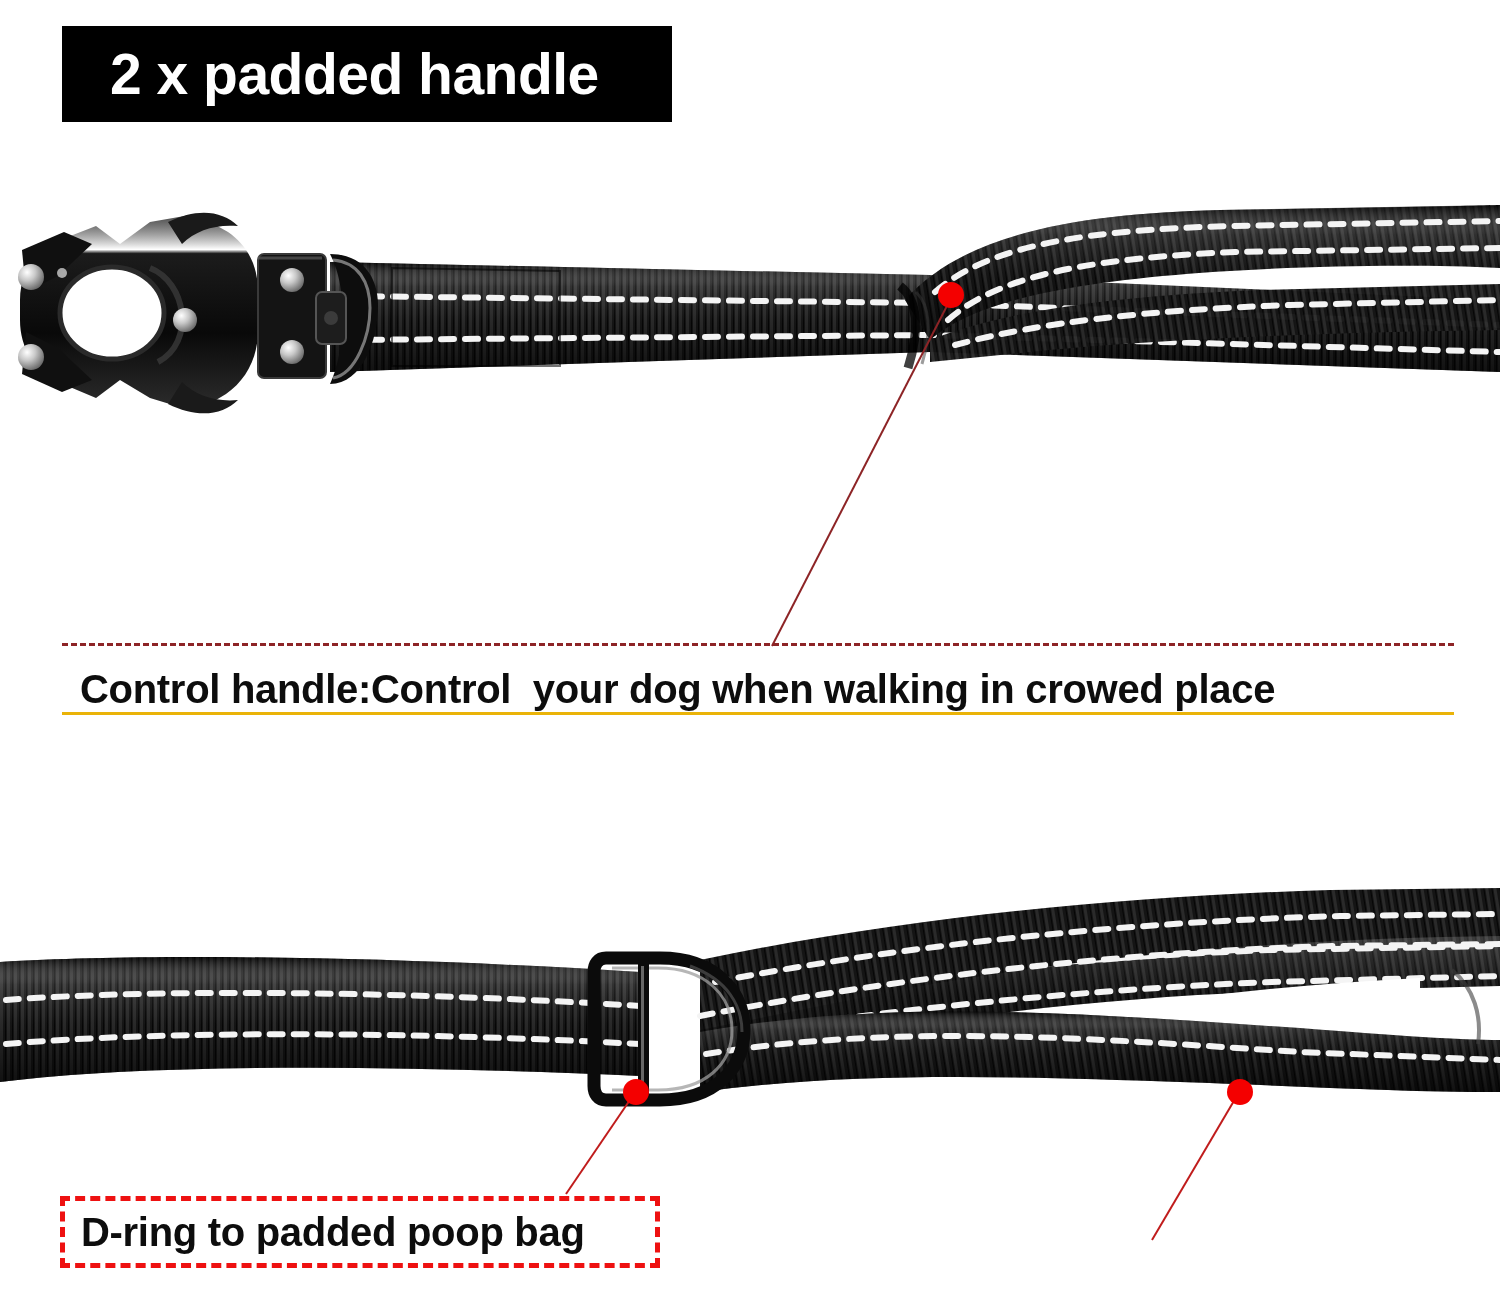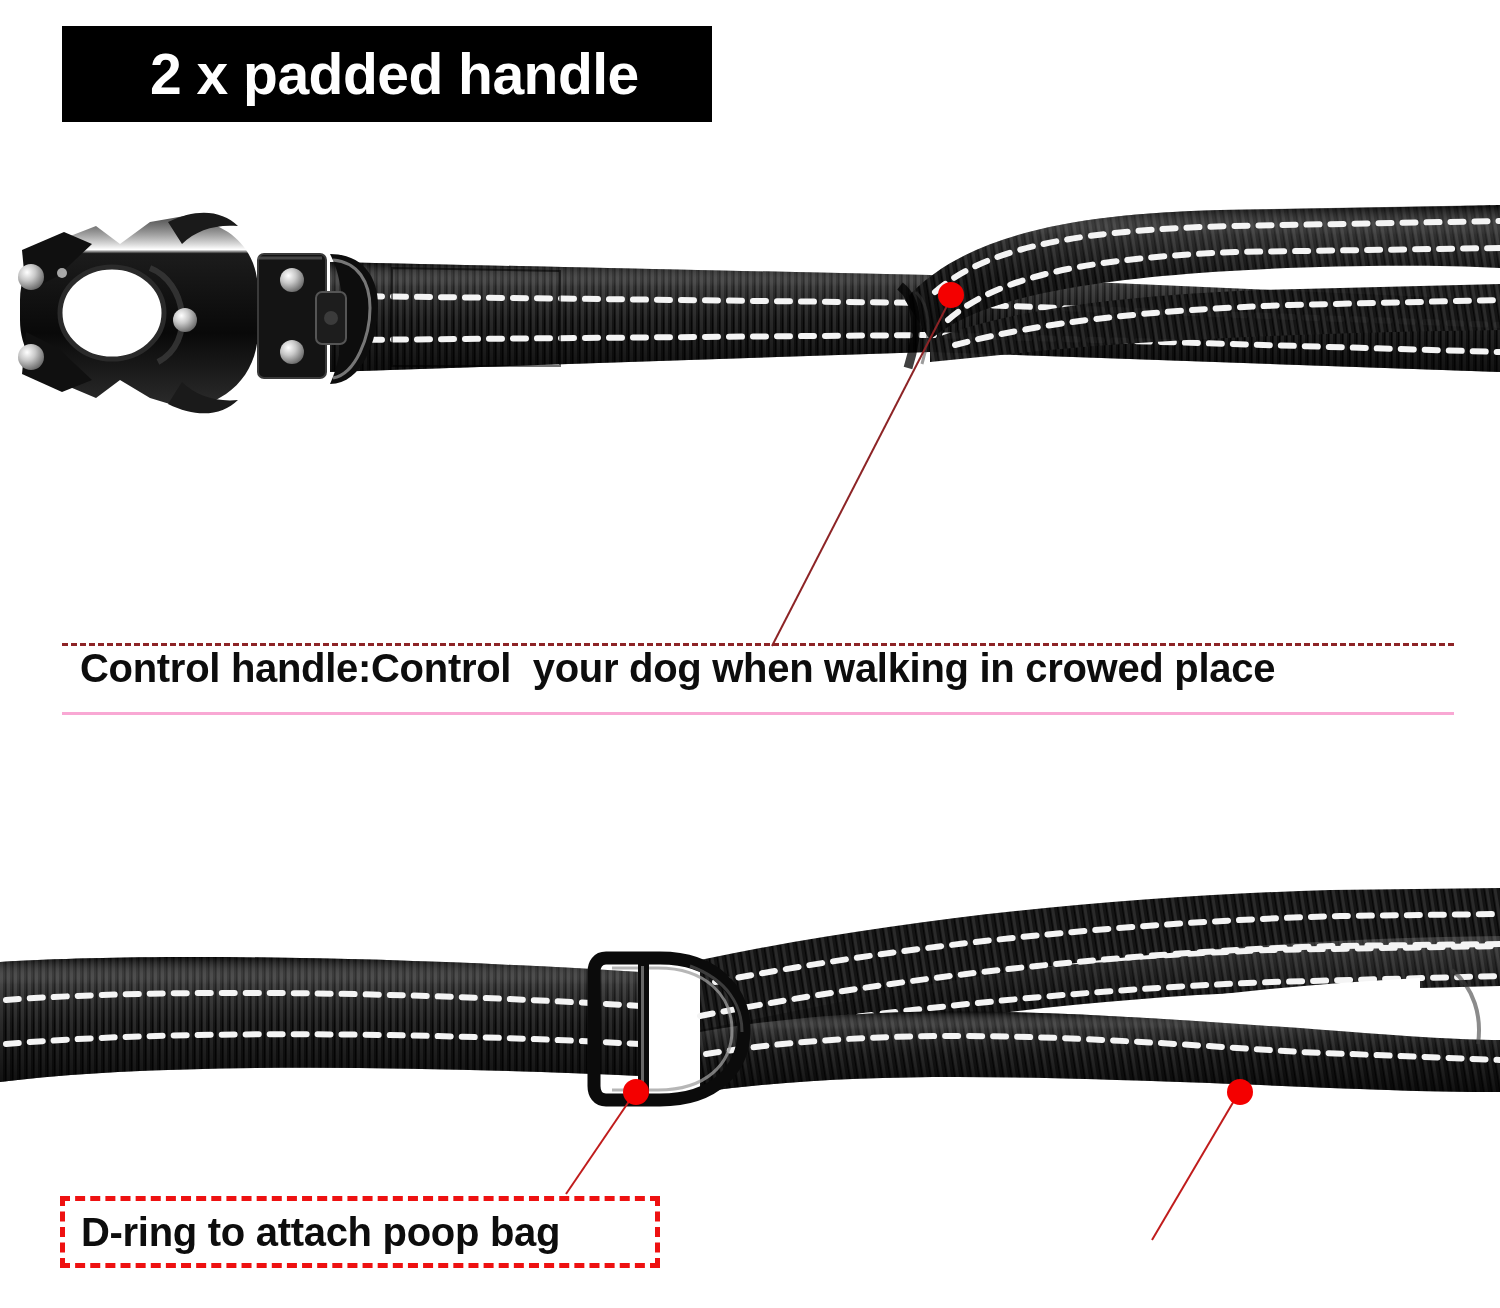--- a/index.html
+++ b/index.html
@@ -9,39 +9,39 @@
     position:relative;
     width:1500px;height:1308px;
     background:#ffffff;
     overflow:hidden;
   }
 
   
   .title-banner{
     position:absolute;left:62px;top:26px;width:610px;height:96px;
     background:#000000;
-    display:flex;align-items:center;padding-left:40px;
+    display:flex;align-items:center;
   }
   .title-banner .title-text{
     color:#ffffff;
     font-size:57px;
     font-weight:bold;
     letter-spacing:-0.5px;
     padding-left:48px;
     line-height:1;
     white-space:nowrap;
   }
 
   
   .caption-open{
     position:absolute;
     left:62px;top:643px;width:1392px;height:72px;
     border-top:3px dashed #8d2426;
-    border-bottom:3px solid #f9a8d4;
-    display:flex;align-items:flex-start;
+    border-bottom:3px solid #eab308;
+    display:flex;align-items:flex-end;
     box-sizing:border-box;
   }
   .caption-open .caption-text{
     font-size:40px;font-weight:bold;color:#0d0d0d;
     white-space:pre;
     padding-left:18px;
     letter-spacing:-0.3px;
   }
 
   .caption-box{
@@ -293,17 +293,17 @@
 
   <div class="marker-dot" id="dot-control"></div>
   <div class="marker-dot" id="dot-dring"></div>
   <div class="marker-dot" id="dot-walk"></div>
 
   <div class="caption-open">
     <span class="caption-text">Control handle:Control  your dog when walking in crowed place</span>
   </div>
 
   <div class="caption-box" id="caption-dring">
-    <span class="caption-text">D-ring to attach poop bag</span>
+    <span class="caption-text">D-ring to padded poop bag</span>
   </div>
 
 
 </div>
 
 </body></html>

